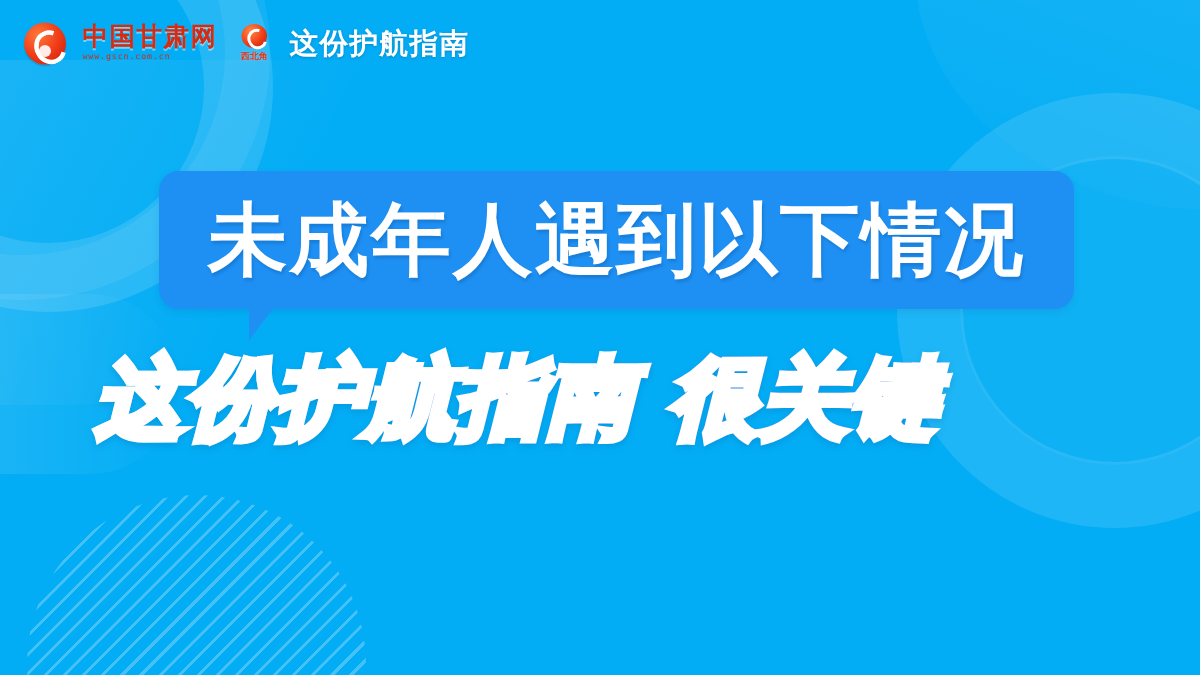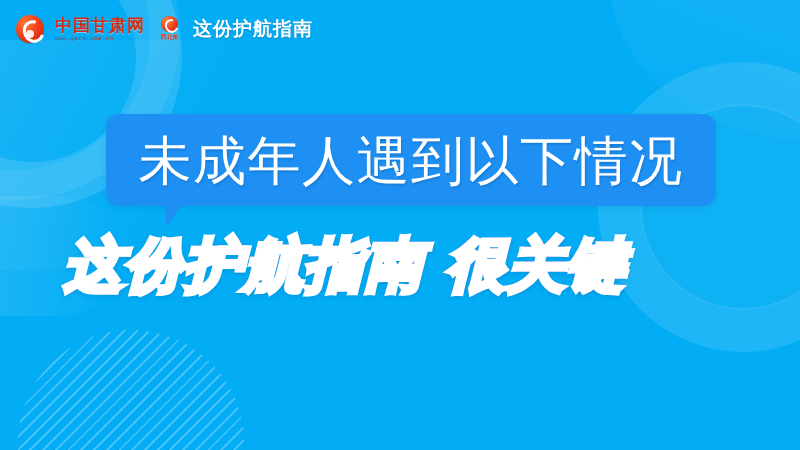--- a/index.html
+++ b/index.html
@@ -132,21 +132,21 @@
     display:flex;align-items:center;justify-content:center;
     box-shadow:0 2px 5px rgba(0,60,120,0.10);
   }
   #bubble-tail{
     position:absolute;left:166px;top:203px;width:0;height:0;z-index:5;
     border-left:18px solid #1E90F4;
     border-right:9px solid transparent;
     border-bottom:24px solid transparent;
   }
   #headline{
-    font-size:53px;font-weight:normal;color:#FFFFFF;letter-spacing:1.5px;
+    font-size:53px;font-weight:bold;color:#FFFFFF;letter-spacing:1.5px;
     white-space:nowrap;line-height:1;
     font-family:"DejaVu Sans","Liberation Sans",sans-serif;
     text-shadow:1px 2px 2px rgba(0,60,120,0.22);
   }
 
   
   #subtitle-wrap{
     position:absolute;left:0;top:222px;width:691px;height:86px;z-index:5;
     display:flex;align-items:center;justify-content:center;
   }

